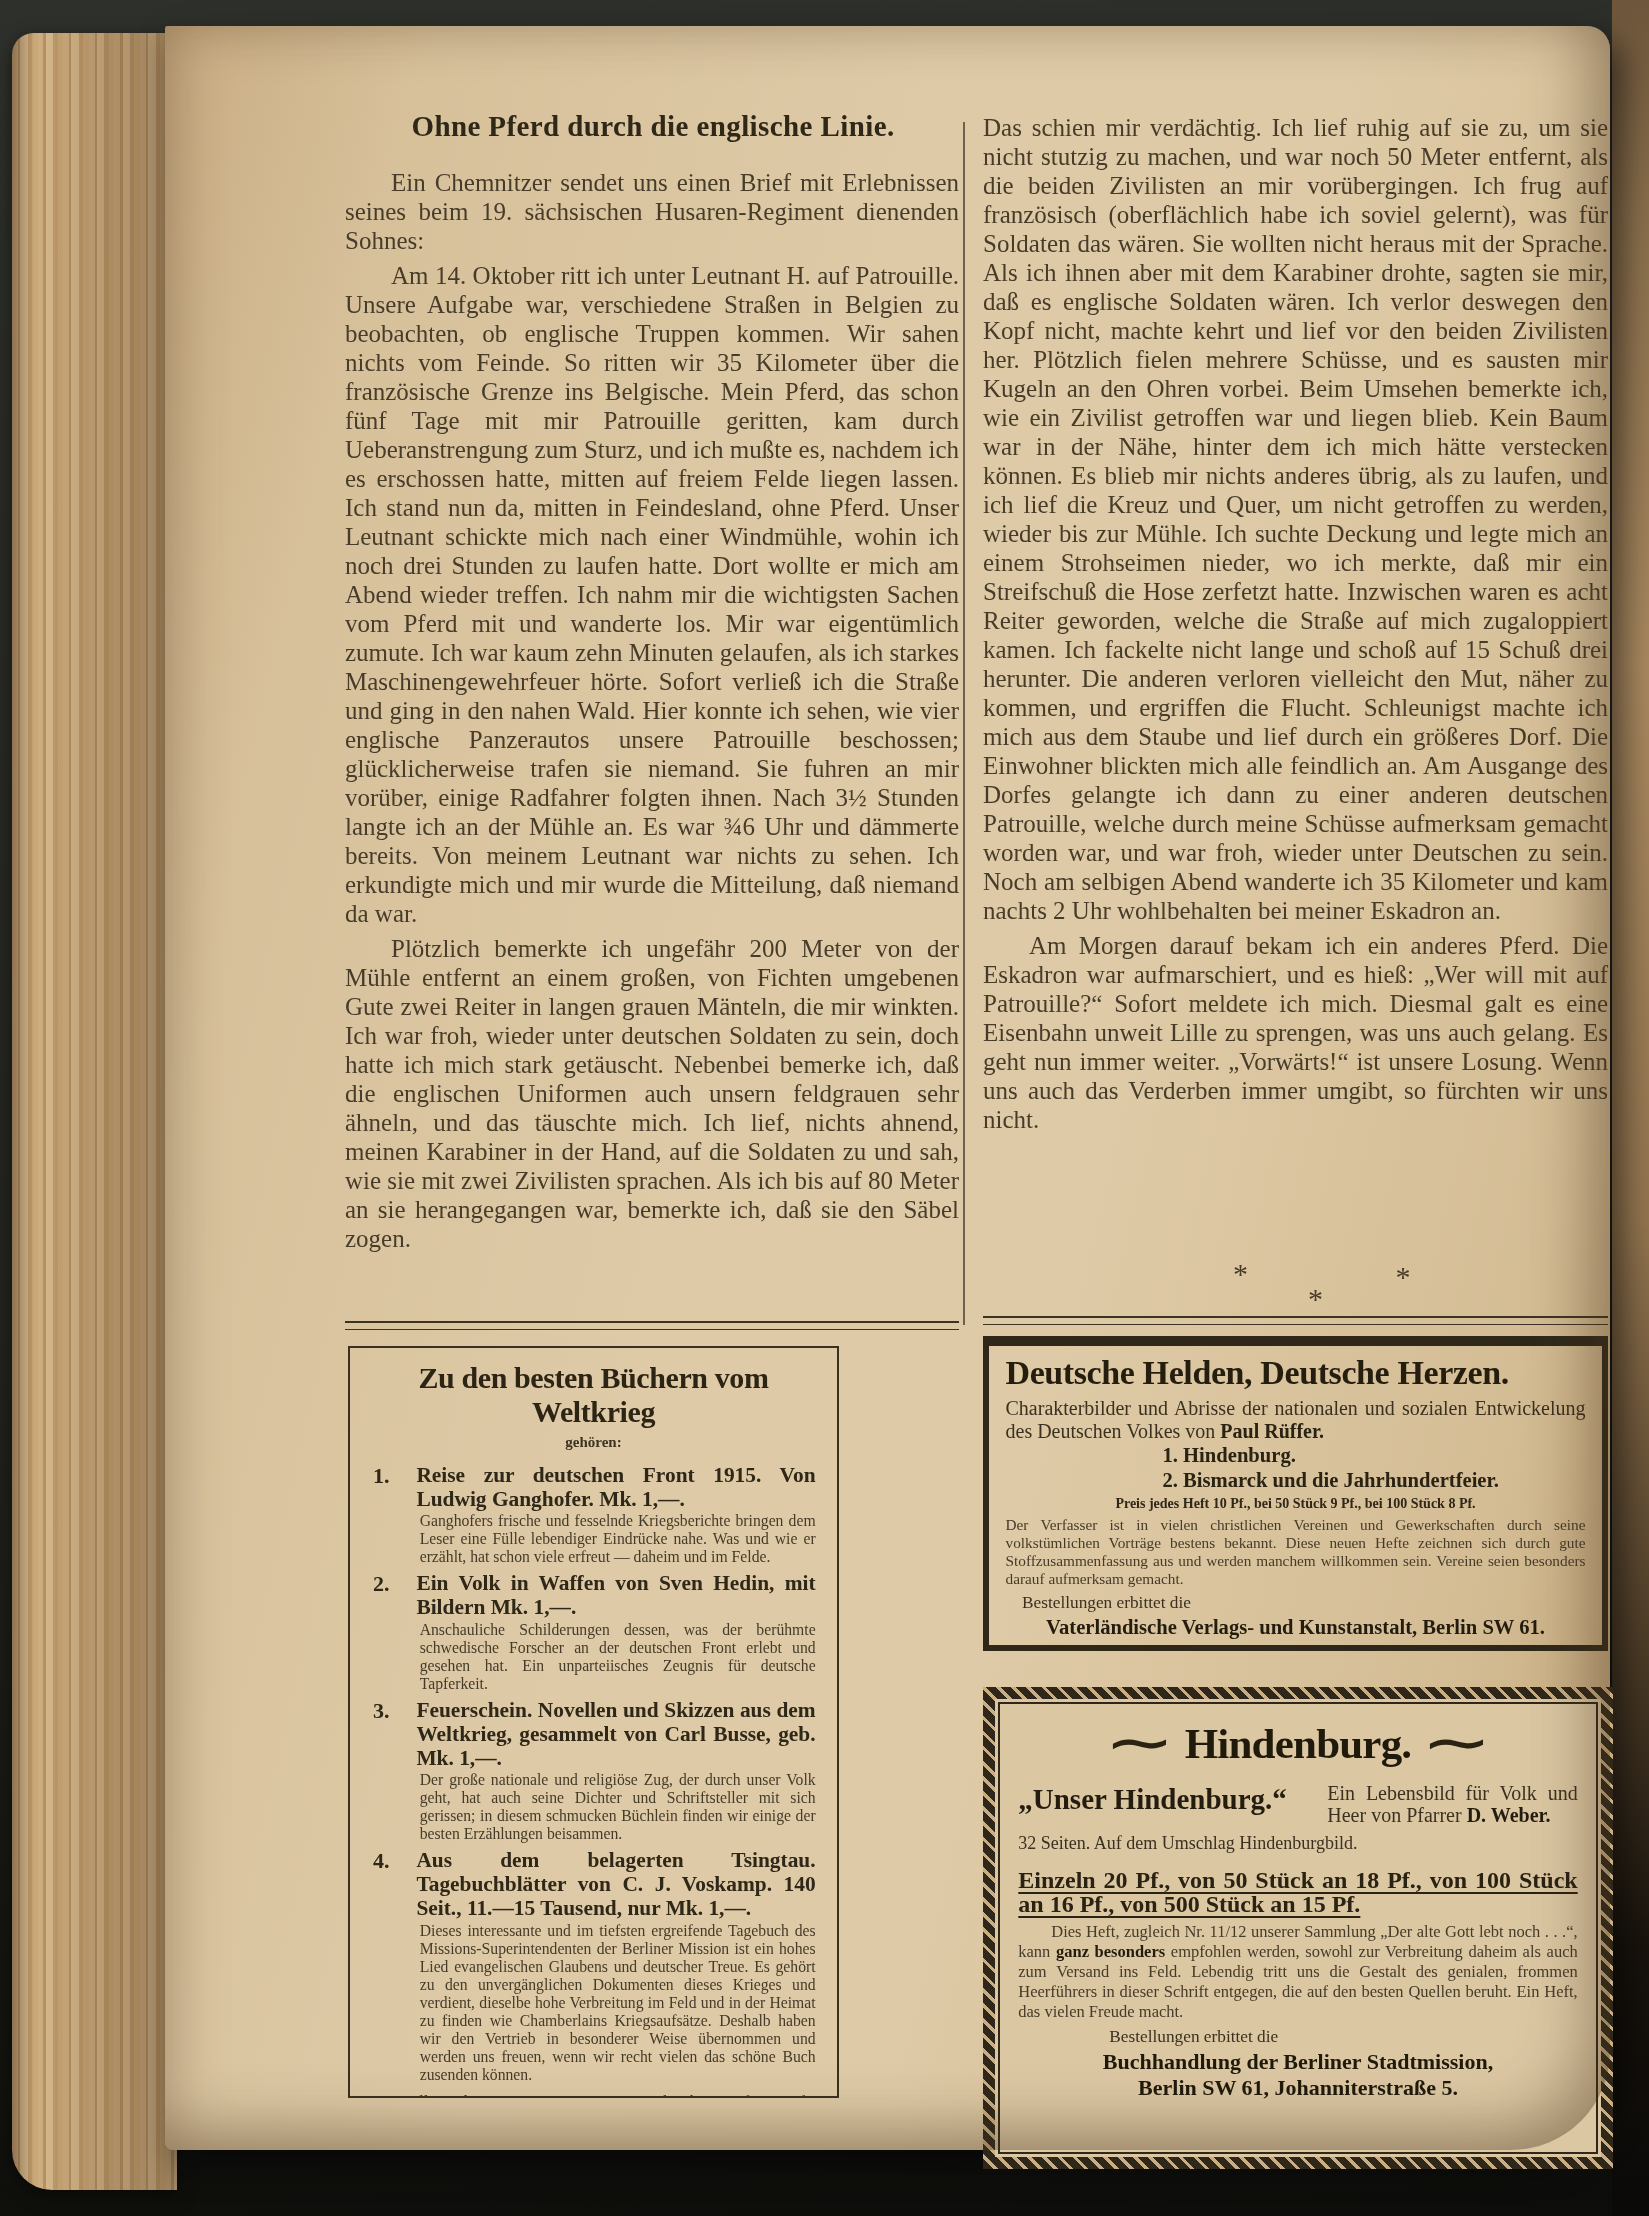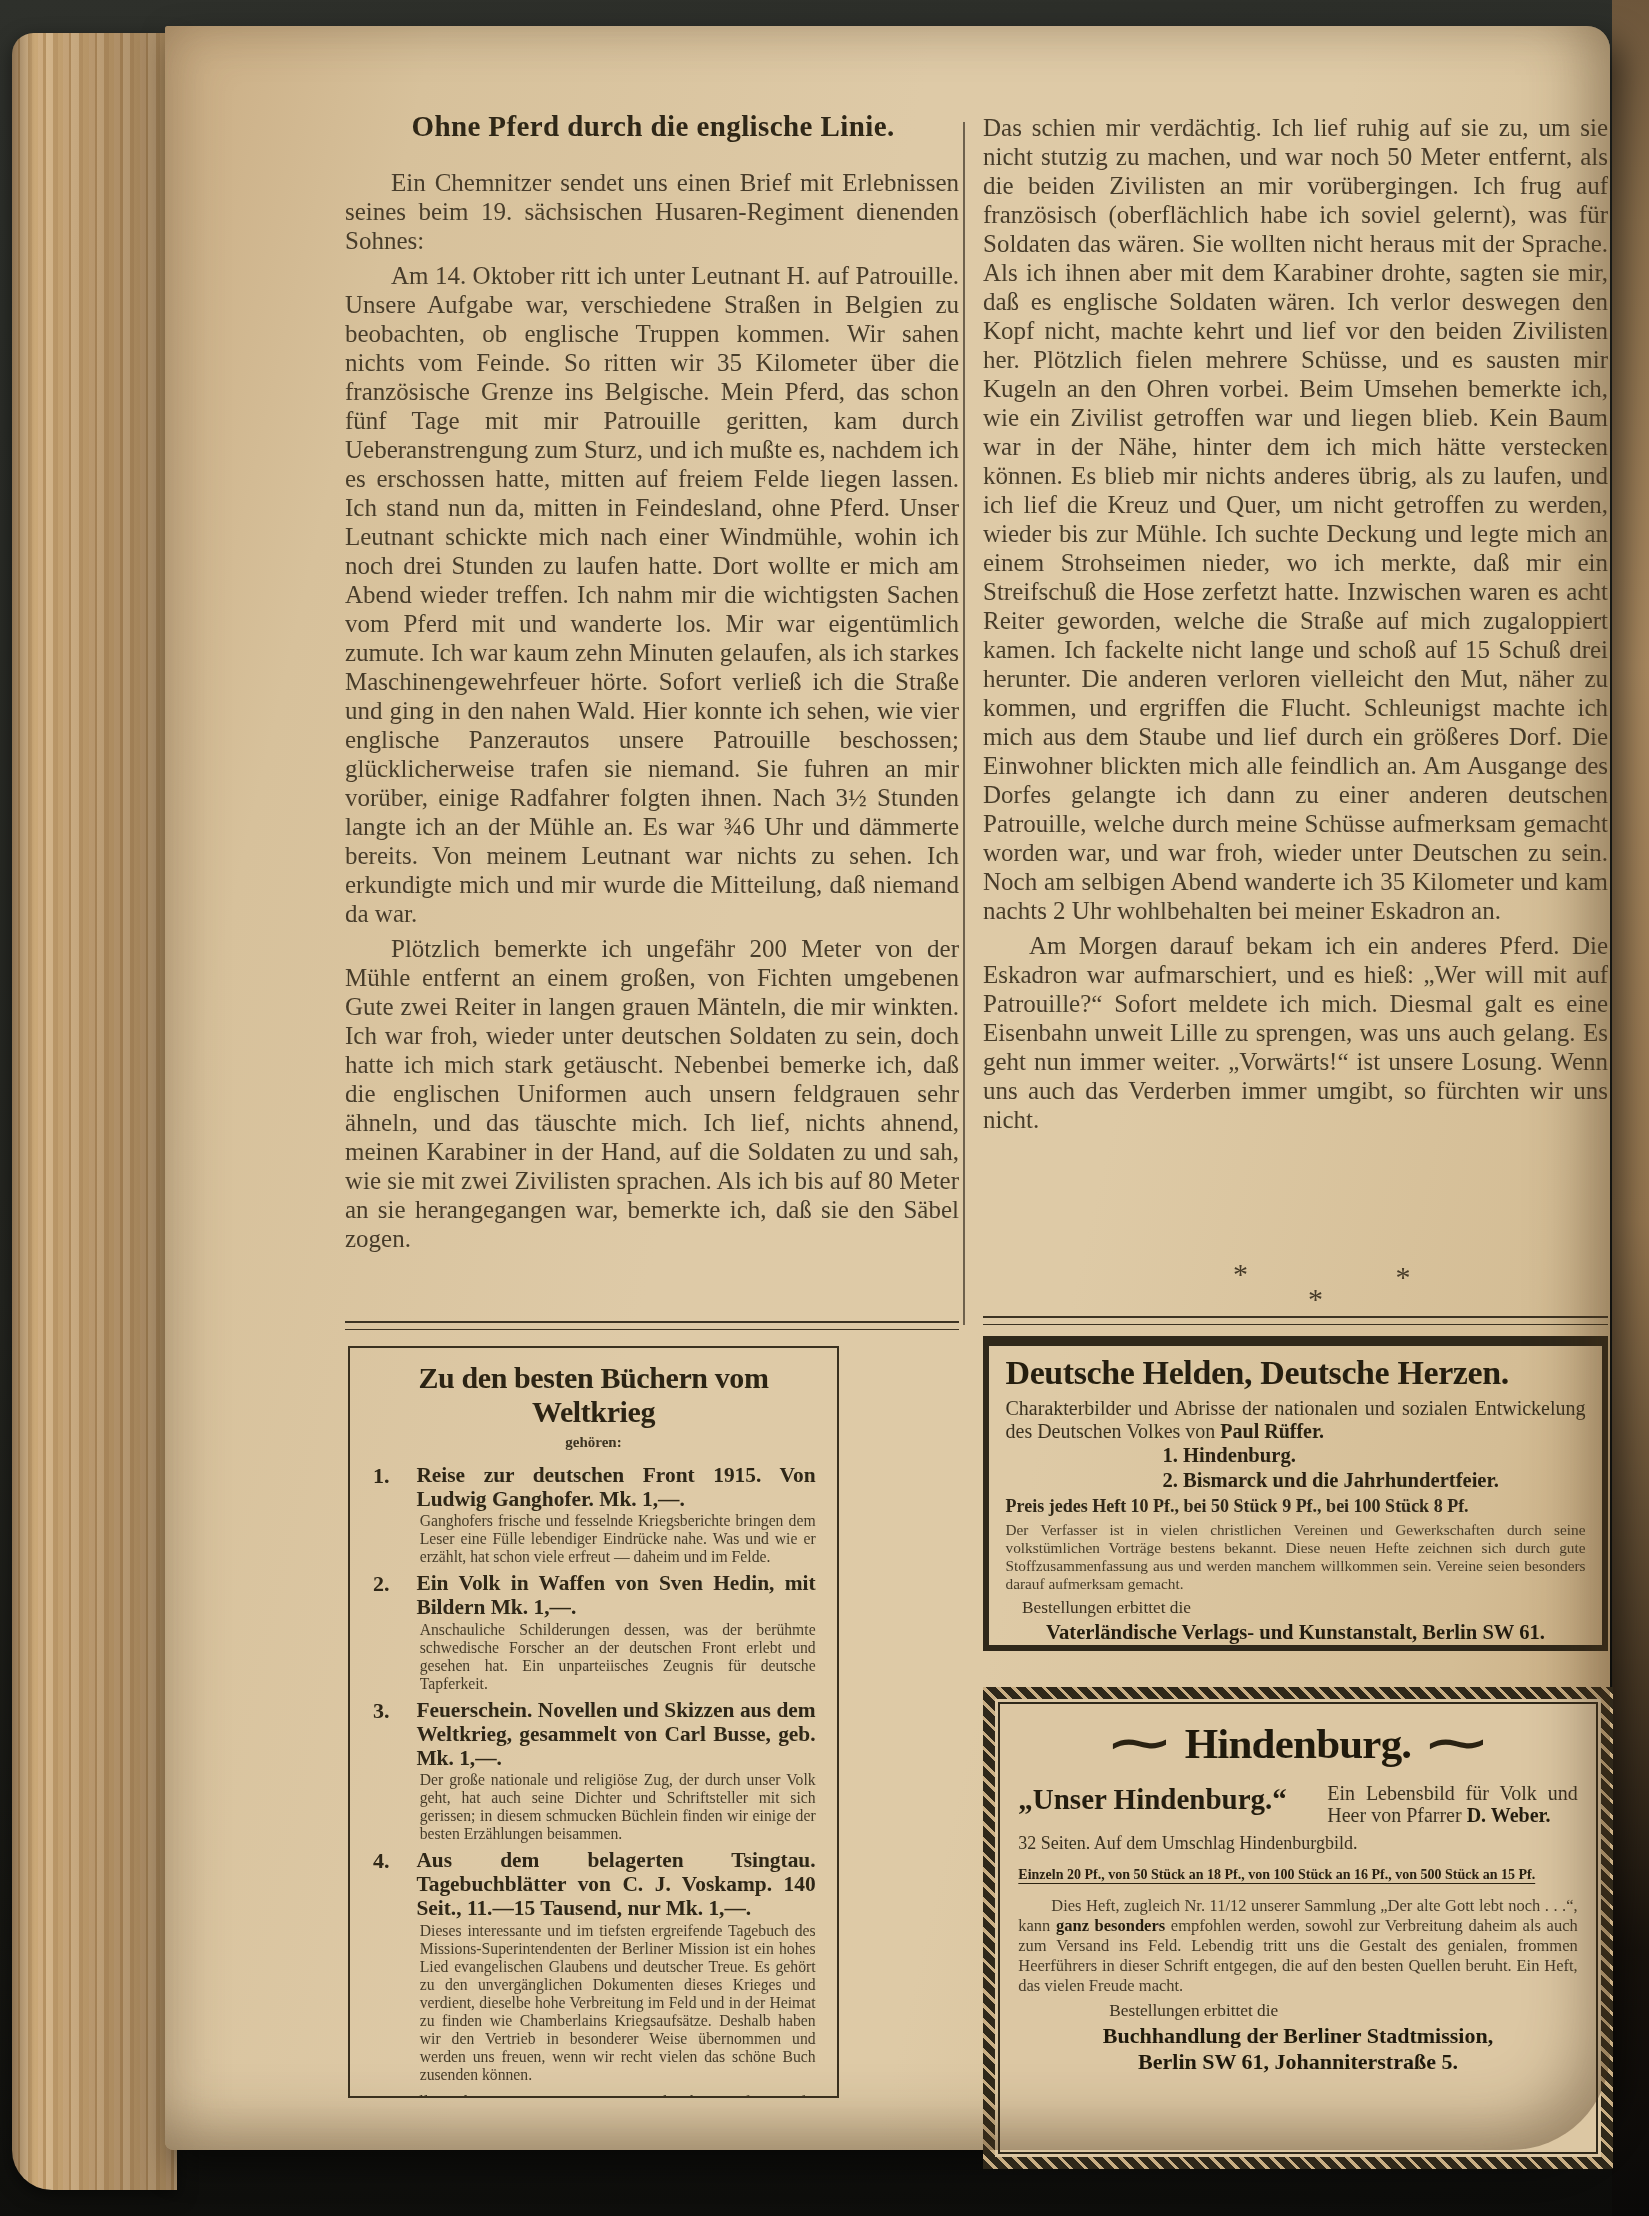--- a/index.html
+++ b/index.html
@@ -73,21 +73,21 @@
   
   .ad-helden{
     position:absolute;left:818px;top:1310px;width:625px;height:315px;
     border:6.6px solid #2f281a;border-top-width:10px;box-sizing:border-box;
     padding:8.2px 16.5px 6.6px;overflow:hidden;
   }
   .ah-title{font-size:34px;font-weight:bold;color:#251e0f;letter-spacing:-0.4px;}
   .ah-sub{font-size:20px;line-height:23px;text-align:justify;margin-top:5px;color:#3a3120;}
   .ah-sub b{font-weight:bold;color:#2a2212;}
   .ah-item{font-size:20.6px;font-weight:bold;text-align:left;padding-left:157px;line-height:25px;color:#2a2212;}
-  .ah-price{font-size:18px;font-weight:bold;text-align:left;margin-top:3.3px;color:#2f2717;}
+  .ah-price{font-size:14px;font-weight:bold;text-align:center;margin-top:3.3px;color:#2f2717;}
   .ah-note{font-size:15.3px;line-height:18px;text-align:justify;margin-top:3.3px;color:#453b29;}
   .ah-order{font-size:17.3px;margin:5px 0 3.3px 16.5px;color:#3a3120;}
   .ah-pub{font-size:20.6px;font-weight:bold;text-align:center;margin-top:1.6px;color:#241d0f;}
 
   
   .ad-hind{
     position:absolute;left:818px;top:1661px;width:630px;height:482px;box-sizing:border-box;
     border:12.4px solid transparent;
     background:
       linear-gradient(#dcc7a3,#dcc7a3) padding-box,
@@ -97,21 +97,21 @@
     position:absolute;inset:3.3px;border:2.5px solid #2f281a;padding:11.5px 18px 8.2px;overflow:hidden;
   }
   .hd-titlerow{display:flex;align-items:center;justify-content:center;gap:23px;margin-top:3.3px;}
   .hd-orn{font-size:53px;font-weight:bold;color:#2a2212;line-height:33px;transform:scaleX(1.6);}
   .hd-title{font-size:43px;font-weight:bold;color:#201a0c;letter-spacing:-0.8px;}
   .hd-row{display:flex;gap:15px;margin-top:15px;align-items:flex-start;}
   .hd-quote{font-size:29px;font-weight:bold;width:54%;color:#241d0f;}
   .hd-desc{font-size:20px;line-height:21.4px;width:46%;text-align:justify;color:#3a3120;}
   .hd-desc b{font-weight:bold;color:#241d0f;}
   .hd-pages{font-size:18px;margin-top:6.6px;color:#3a3120;}
-  .hd-price{font-size:14px;font-weight:bold;line-height:31px;margin-top:5px;text-align:justify;
+  .hd-price{font-size:24px;font-weight:bold;line-height:24px;margin-top:14px;text-align:justify;
     text-decoration:underline;text-underline-offset:4.1px;color:#2a2212;}
   .hd-body{font-size:16.5px;line-height:20px;text-align:justify;margin-top:6.6px;color:#453b29;text-indent:33px;}
   .hd-body b{color:#241d0f;}
   .hd-order{font-size:17.3px;margin:5px 0 1.6px 91px;color:#3a3120;}
   .hd-store{font-size:22px;font-weight:bold;text-align:center;color:#201a0c;}
   .hd-addr{font-size:22px;font-weight:bold;text-align:center;color:#201a0c;}
 </style>
 </head>
 <body>
 

